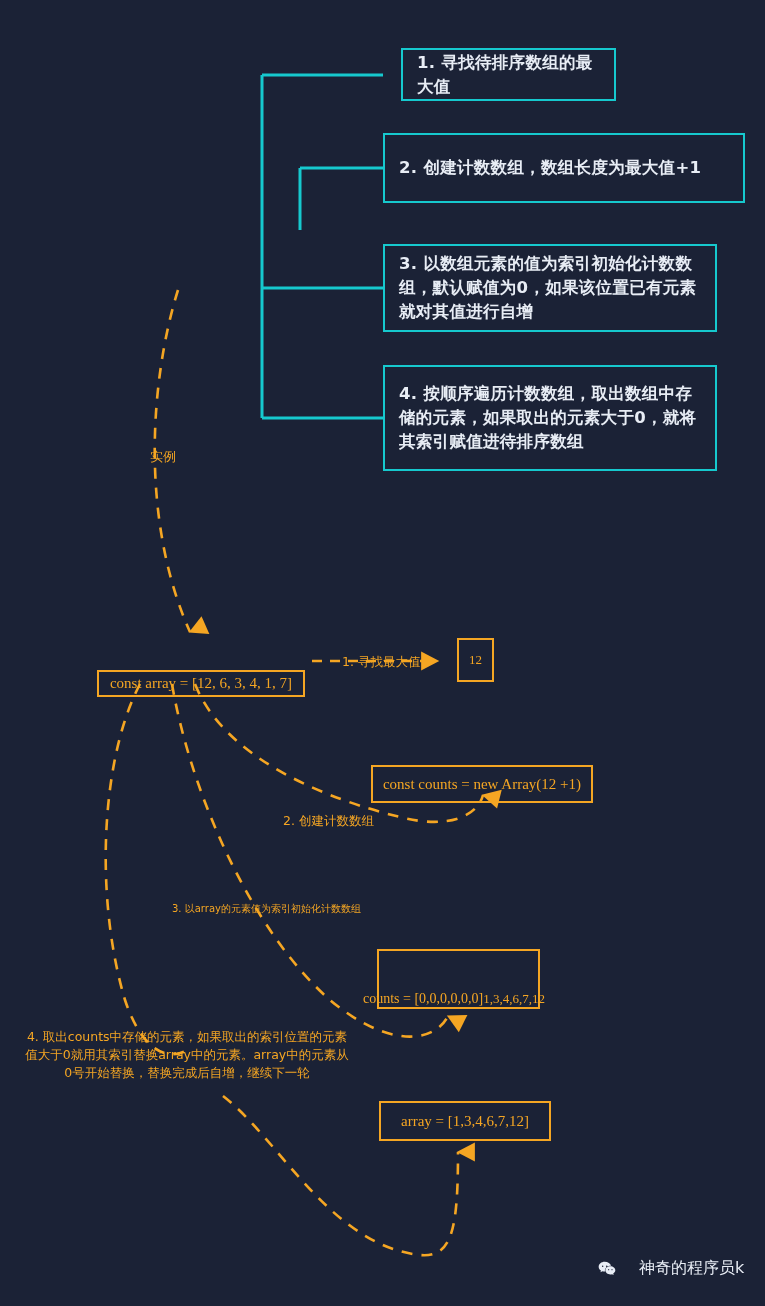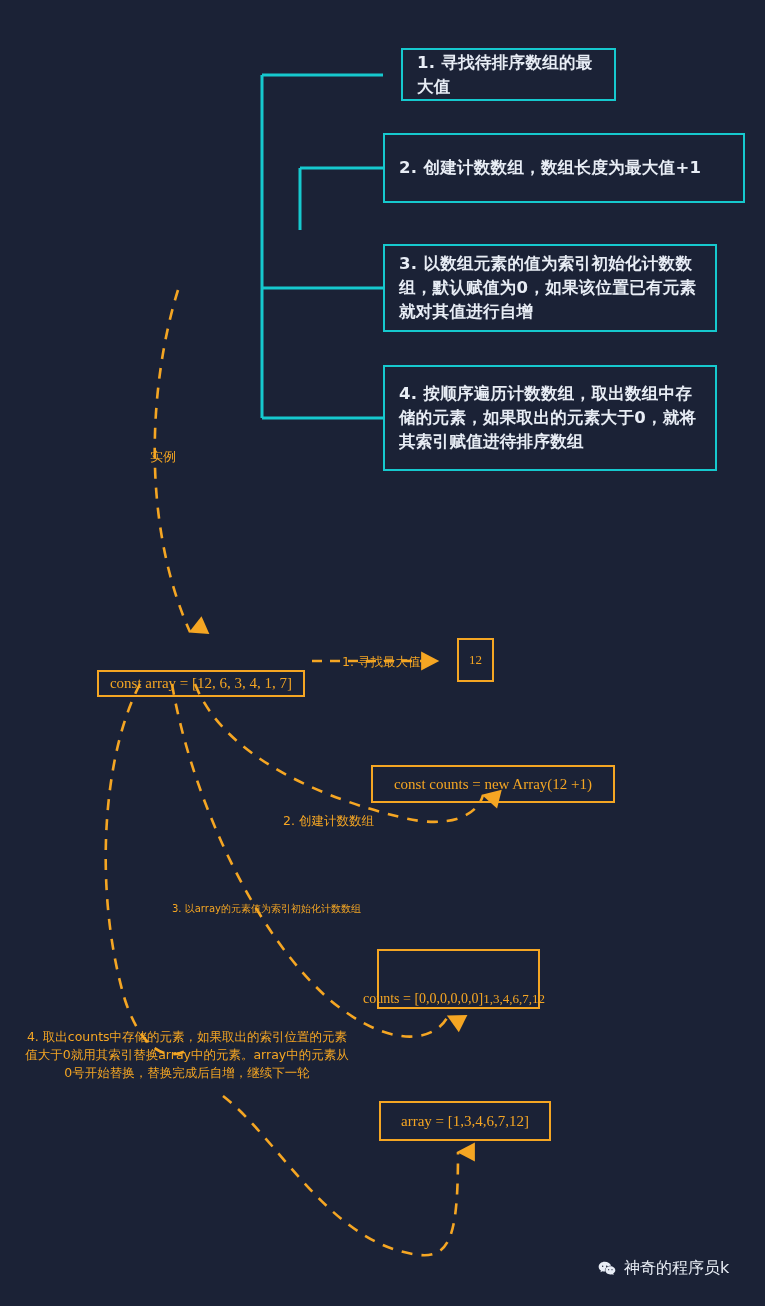--- a/index.html
+++ b/index.html
@@ -45,21 +45,21 @@
     display:flex;align-items:center;justify-content:center;
   }
   .ex-box span{
     color:#F5A623;
     font-family:"Liberation Serif","DejaVu Serif",serif;
     font-size:15px;white-space:nowrap;
   }
   #array-box{left:97px;top:642px;width:208px;height:27px;margin-top:28px;}
   #max-box{left:457px;top:638px;width:37px;height:44px;}
   #max-box span{font-size:13px;}
-  #counts-new-box{left:371px;top:765px;width:244px;height:38px;}
+  #counts-new-box{left:371px;top:765px;width:222px;height:38px;}
   #counts-box{left:377px;top:949px;width:163px;height:60px;
       flex-direction:row;justify-content:center;align-items:flex-end;padding-right:9px;}
   #counts-box span.line1{font-size:14px;}
   #counts-box span.line2{font-size:13px;}
   #result-box{left:379px;top:1101px;width:172px;height:40px;}
 
   
   .label{
     position:absolute;color:#F5A623;
     font-family:"DejaVu Sans","Liberation Sans",sans-serif;
@@ -70,21 +70,21 @@
   #label-create{left:283px;top:813px;font-size:12.5px;}
   #label-init{left:172px;top:902px;font-size:10px;text-align:center;}
   #label-step4{
     left:22px;top:1028px;width:330px;white-space:normal;text-align:center;
     font-size:12.5px;line-height:1.45;
   }
 
   
   #watermark{
     position:absolute;left:597px;top:1258px;
-    display:flex;align-items:center;gap:7px;
+    display:flex;align-items:center;gap:22px;
   }
   #watermark .wtext{
     color:#E8EDF5;font-size:16px;
     font-family:"DejaVu Sans","Liberation Sans",sans-serif;
   }
   #watermark .wicon{width:20px;height:20px;display:block;}
 </style>
 </head>
 <body>
 

